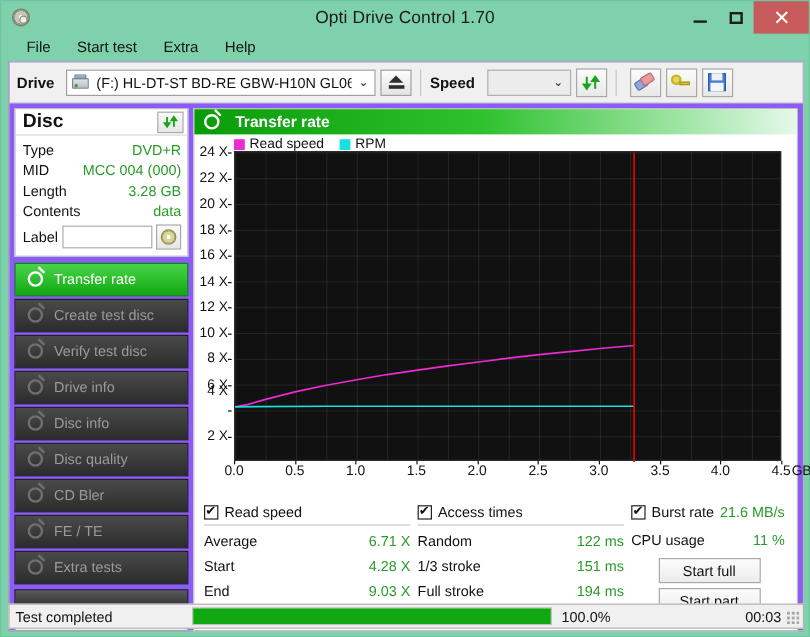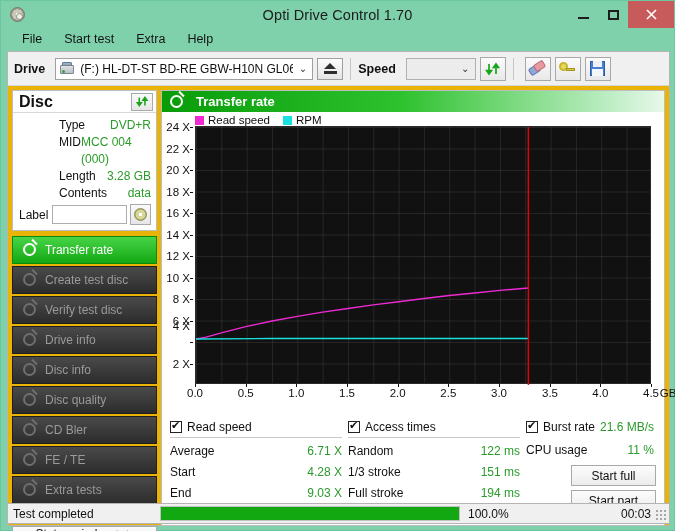--- a/index.html
+++ b/index.html
@@ -47,21 +47,21 @@
   .winbtn.close { background:#c75b5b; width:46px; color:#fff; font-size:14px; }
   
   .menubar {
     height:22px; display:flex; align-items:center; padding-left:10px; gap:0px;
     background:#7ed1ab;
   }
   .menu-item { font-size:12.5px; color:#141414; padding:2px 11px; }
   
   .content {
     position:absolute; left:6px; top:50px; width:663px; height:475px;
-    background:#eab308; border:1px solid #b4b4b4;
+    background:#8b5cf6; border:1px solid #b4b4b4;
   }
   
   .toolbar {
     height:34px; display:flex; align-items:center; padding:0 6px;
     background:#f0f0f0; border-bottom:1px solid #d6d6d6;
   }
   .tb-label { font-size:12.5px; font-weight:bold; color:#111; margin-right:10px; }
   .drive-select {
     width:258px; height:22px; background:#fff; border:1px solid #a0a0a0;
     display:flex; align-items:center; font-size:12px; color:#111; padding-left:3px;
@@ -111,21 +111,21 @@
     height:22px; display:flex; align-items:center; padding:0 3px 0 6px;
     border-bottom:1px solid #d8d8d8;
   }
   .disc-head-t { font-size:16px; font-weight:bold; color:#111; }
   .disc-refresh {
     margin-left:auto; width:22px; height:18px; background:linear-gradient(#fafafa,#e6e6e6);
     border:1px solid #a9a9a9; display:flex; align-items:center; justify-content:center;
     color:#17a317; font-size:12px;
   }
   .disc-rows { padding:4px 5px 5px 6px; }
-  .disc-row { display:flex; font-size:12px; line-height:17px;margin-left:40px; }
+  .disc-row { display:flex; font-size:12px; line-height:17px; }
   .disc-row .k { color:#111; }
   .disc-row .v { margin-left:auto; color:#2a9a2a; }
   .label-row { display:flex; align-items:center; margin-top:2px; }
   .label-k { font-size:12px; color:#111; margin-right:4px; }
   .label-input { flex:1; height:19px; background:#fff; border:1px solid #adadad; }
   .label-btn {
     width:21px;height:21px;margin-left:3px; background:linear-gradient(#fafafa,#e6e6e6);
     border:1px solid #a9a9a9; display:flex;align-items:center;justify-content:center;
   }
   .mini-disc{width:13px;height:13px;border-radius:50%;
@@ -205,21 +205,21 @@
   .cbox:after {
     content:"✔"; position:absolute; left:0px; top:-3px; font-size:11px; color:#111;
   }
   .cb-label { font-size:12px; color:#111; }
   .cb-val { margin-left:auto; font-size:12px; color:#2a9a2a; padding-right:2px;}
   .ruler { height:1px; background:#c8c8c8; margin:3px 6px 3px 0; }
   .srow { display:flex; font-size:12px; line-height:21px; padding-right:6px; }
   .srow .k { color:#111; }
   .srow .v { margin-left:auto; color:#2a9a2a; }
   .c3 .srow { padding-right:2px; }
-  .btns { margin-top:4px; display:flex; flex-direction:column; align-items:flex-end; gap:4px;}
+  .btns { margin-top:4px; display:flex; flex-direction:column; align-items:center; gap:4px;}
   .sbtn {
     width:85px; height:21px; background:linear-gradient(#fcfcfc,#ececec);
     border:1px solid #a9a9a9; font-size:12px; color:#111;
     display:flex; align-items:center; justify-content:center;
   }
   
   .statusbar {
     position:absolute; left:6px; bottom:6px; width:663px; height:21px;
     background:#f0f0f0; border:1px solid #b4b4b4; display:flex; align-items:center;
     font-size:12px; color:#111;

